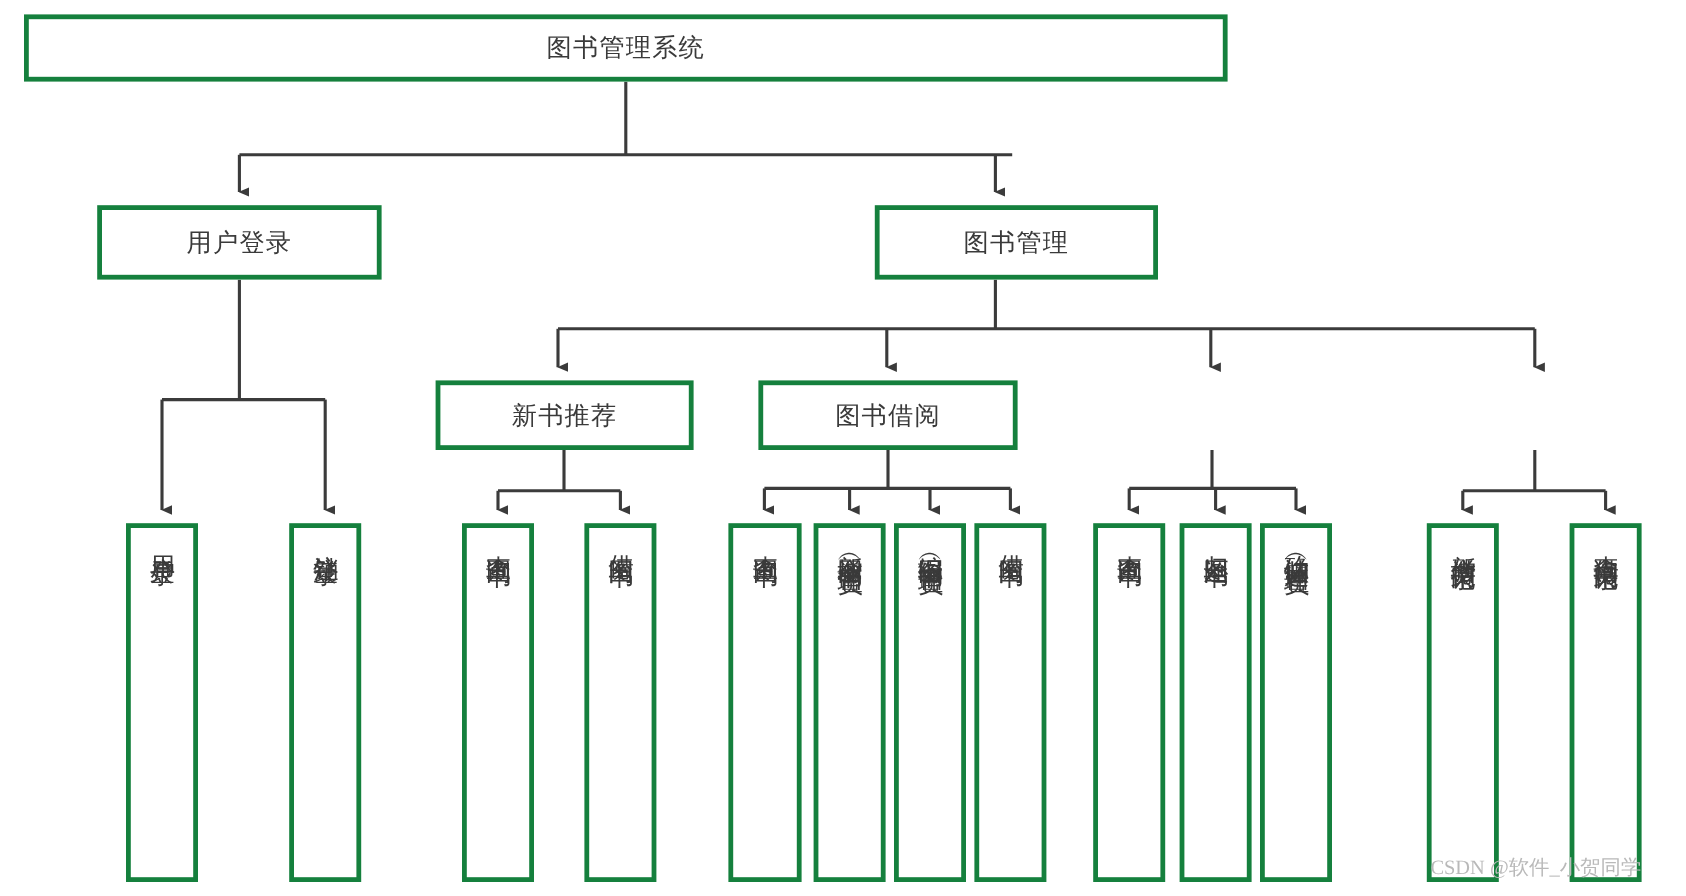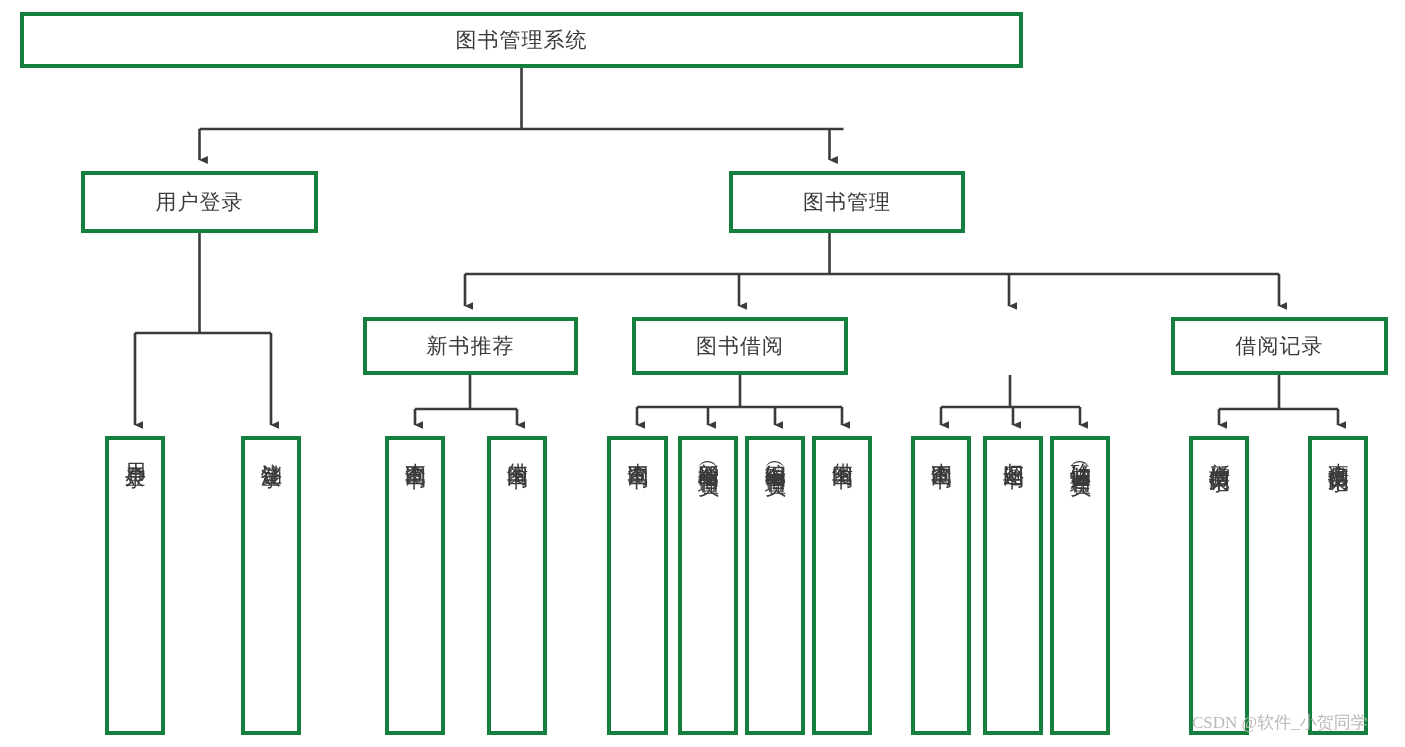--- a/index.html
+++ b/index.html
@@ -137,23 +137,20 @@
   <div class="node horiz" style="left: 712px; top: 171px; width: 236px; height: 62px; margin-left: 17px;">
     <span class="node-label">图书管理</span>
   </div>
 
   <div class="node horiz" style="left: 363px; top: 317px; width: 215px; height: 58px;">
     <span class="node-label">新书推荐</span>
   </div>
   <div class="node horiz" style="left: 632px; top: 317px; width: 216px; height: 58px;">
     <span class="node-label">图书借阅</span>
   </div>
-  <div class="node horiz" style="left: 1171px; top: 317px; width: 217px; height: 58px;">
-    <span class="node-label">借阅记录</span>
-  </div>
 
   <div class="node vert" style="left: 105px; top: 436px; width: 60px; height: 299px;">
     <span class="node-label">用户登录</span>
   </div>
   <div class="node vert" style="left: 241px; top: 436px; width: 60px; height: 299px;">
     <span class="node-label">注销登录</span>
   </div>
   <div class="node vert" style="left: 385px; top: 436px; width: 60px; height: 299px;">
     <span class="node-label">查询图书</span>
   </div>

